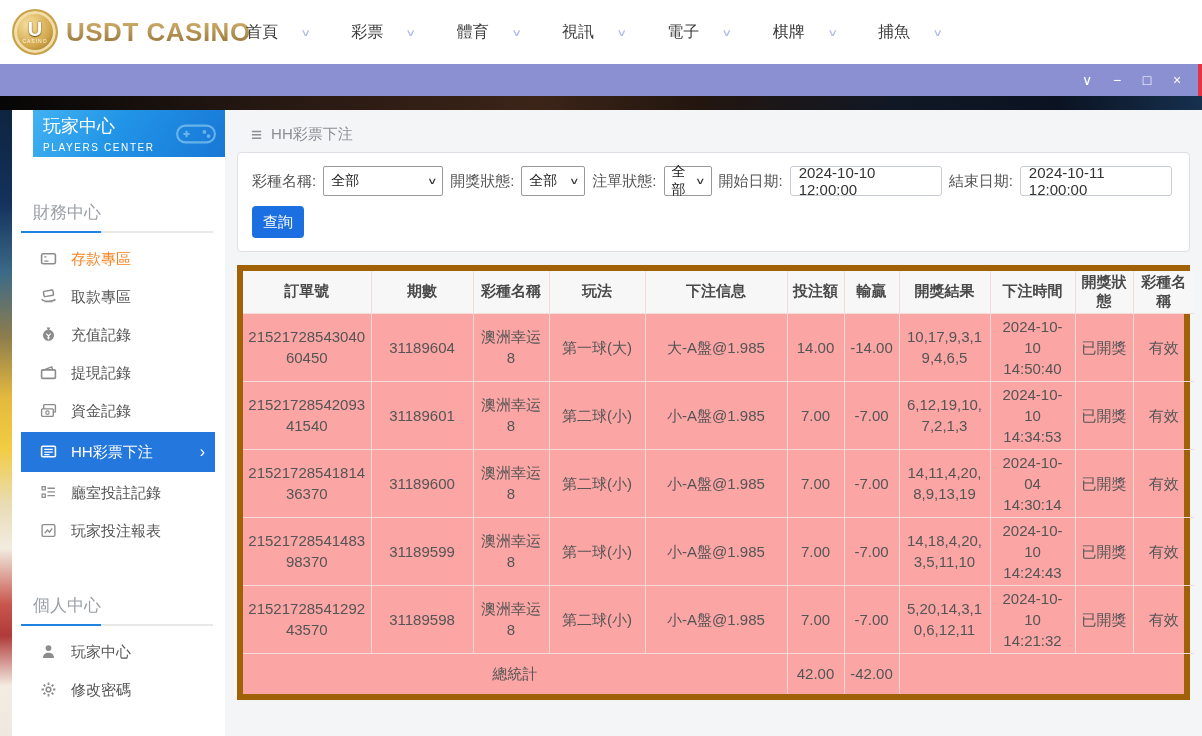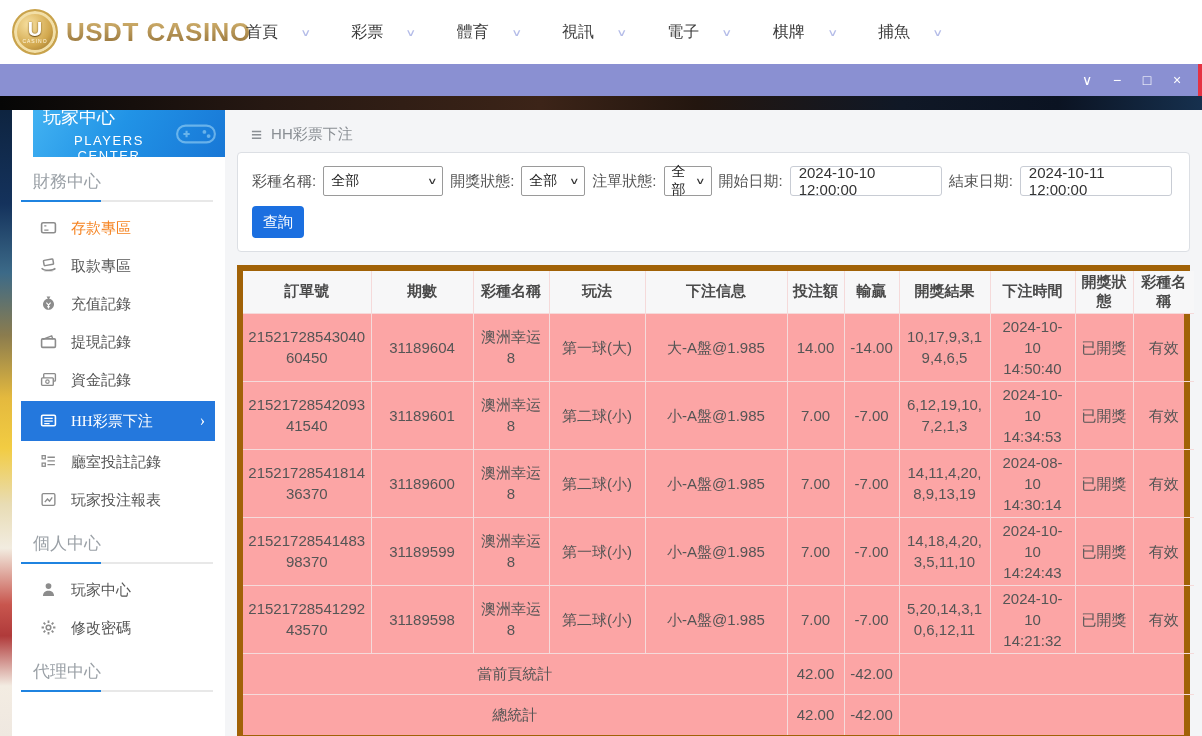--- a/index.html
+++ b/index.html
@@ -38,27 +38,27 @@
   .workspace { height:626px; display:flex; background:#f4f5f7; }
   .bg-strip { width:12px; flex:none;
     background:linear-gradient(180deg,#0e2440 0%,#14325c 15%,#3c6a88 26%,#8b7c4e 36%,#e4b93e 46%,#f2cc42 54%,#e8dcb4 63%,#f2ece0 70%,#c8564e 79%,#b03a3a 84%,#f3ece2 92%,#efe8e0 100%); }
 
   
   .sidebar { width:213px; flex:none; background:#fff; overflow:hidden; }
   .sidebar-head { margin-left:21px; height:47px; padding:5px 8px 5px 10px;
     background:linear-gradient(120deg,#42b2f2 0%,#2193e6 45%,#1877d6 100%);
     color:#fff; display:flex; align-items:center; justify-content:space-between; }
   .sb-title { font-size:18px; }
-  .sb-sub { font-size:13px; letter-spacing:1.6px; margin-top:4px;text-align:center; }
+  .sb-sub { font-size:10px; letter-spacing:1.6px; margin-top:4px; }
   .gamepad { width:42px; height:26px; color:#a8dcf8; opacity:.55; flex:none; }
-  .sec-title { color:#9aa0a6; font-size:17px; padding:13px 0 7px 21px; }
+  .sec-title { color:#9aa0a6; font-size:17px; padding:13px 0 7px 21px;margin-top:31px; }
   .sec-line { height:2px; margin:0 12px 7px 9px; background:#e8e8e8; }
   .sec-line span { display:block; width:80px; height:2px; background:#1f83e0; }
   .sb-item { height:38px; display:flex; align-items:center; padding:0 10px 0 28px;
-    color:#555; font-size:15px; cursor:pointer;font-family:Liberation Serif, serif; }
+    color:#555; font-size:15px; cursor:pointer; }
   .sb-ico { width:18px; height:18px; color:#8c8c8c; margin-right:13px; flex:none; display:flex; }
   .sb-ico svg { width:17px; height:17px; }
   .sb-item.accent .sb-label { color:#f5821f; }
   .sb-item.active { background:#2478dd; color:#fff; height:40px; margin:2px 10px 2px 9px;
     padding-left:19px; }
   .sb-item.active .sb-ico { color:#fff; }
   .sb-arrow { margin-left:auto; font-size:16px; color:#fff; }
 
   
   .content { flex:1; padding:0 12px; overflow:hidden; }
@@ -367,21 +367,21 @@
               </tr>
               <tr>
                 <td class="c-order">2152172854181436370</td>
                 <td class="">31189600</td>
                 <td class="">澳洲幸运8</td>
                 <td class="">第二球(小)</td>
                 <td class="">小-A盤@1.985</td>
                 <td class="">7.00</td>
                 <td class="">-7.00</td>
                 <td class="c-result">14,11,4,20,8,9,13,19</td>
-                <td class="">2024-08-10 14:30:14</td>
+                <td class="">2024-10-04 14:30:14</td>
                 <td class="">已開獎</td>
                 <td class="">有效</td>
               </tr>
               <tr>
                 <td class="c-order">2152172854148398370</td>
                 <td class="">31189599</td>
                 <td class="">澳洲幸运8</td>
                 <td class="">第一球(小)</td>
                 <td class="">小-A盤@1.985</td>
                 <td class="">7.00</td>
@@ -398,26 +398,20 @@
                 <td class="">第二球(小)</td>
                 <td class="">小-A盤@1.985</td>
                 <td class="">7.00</td>
                 <td class="">-7.00</td>
                 <td class="c-result">5,20,14,3,10,6,12,11</td>
                 <td class="">2024-10-10 14:21:32</td>
                 <td class="">已開獎</td>
                 <td class="">有效</td>
               </tr>
               <tr class="sum-row">
-                <td colspan="5">當前頁統計</td>
-                <td>42.00</td>
-                <td>-42.00</td>
-                <td colspan="4"></td>
-              </tr>
-              <tr class="sum-row">
                 <td colspan="5">總統計</td>
                 <td>42.00</td>
                 <td>-42.00</td>
                 <td colspan="4"></td>
               </tr>
             </tbody>
         </table>
       </section>
 
     </main>

